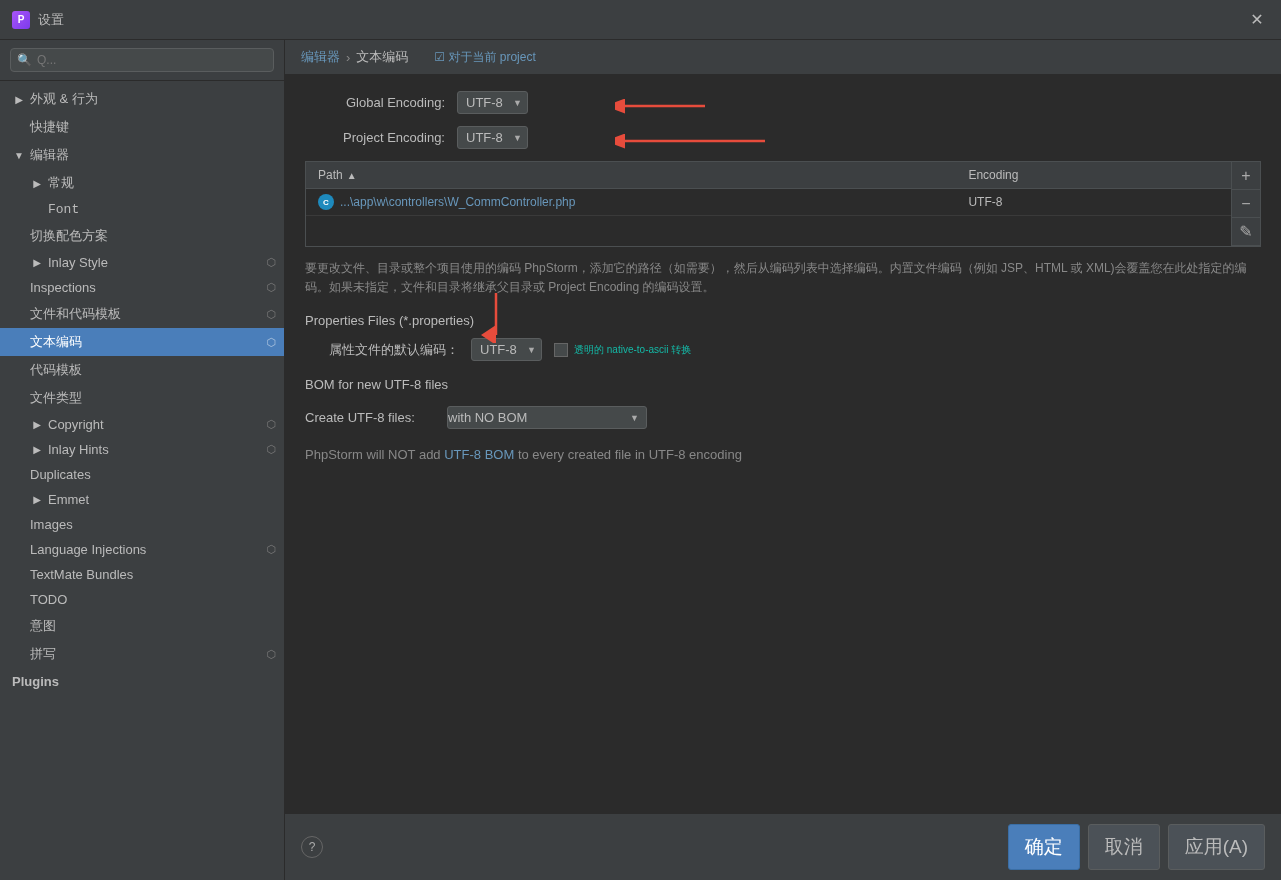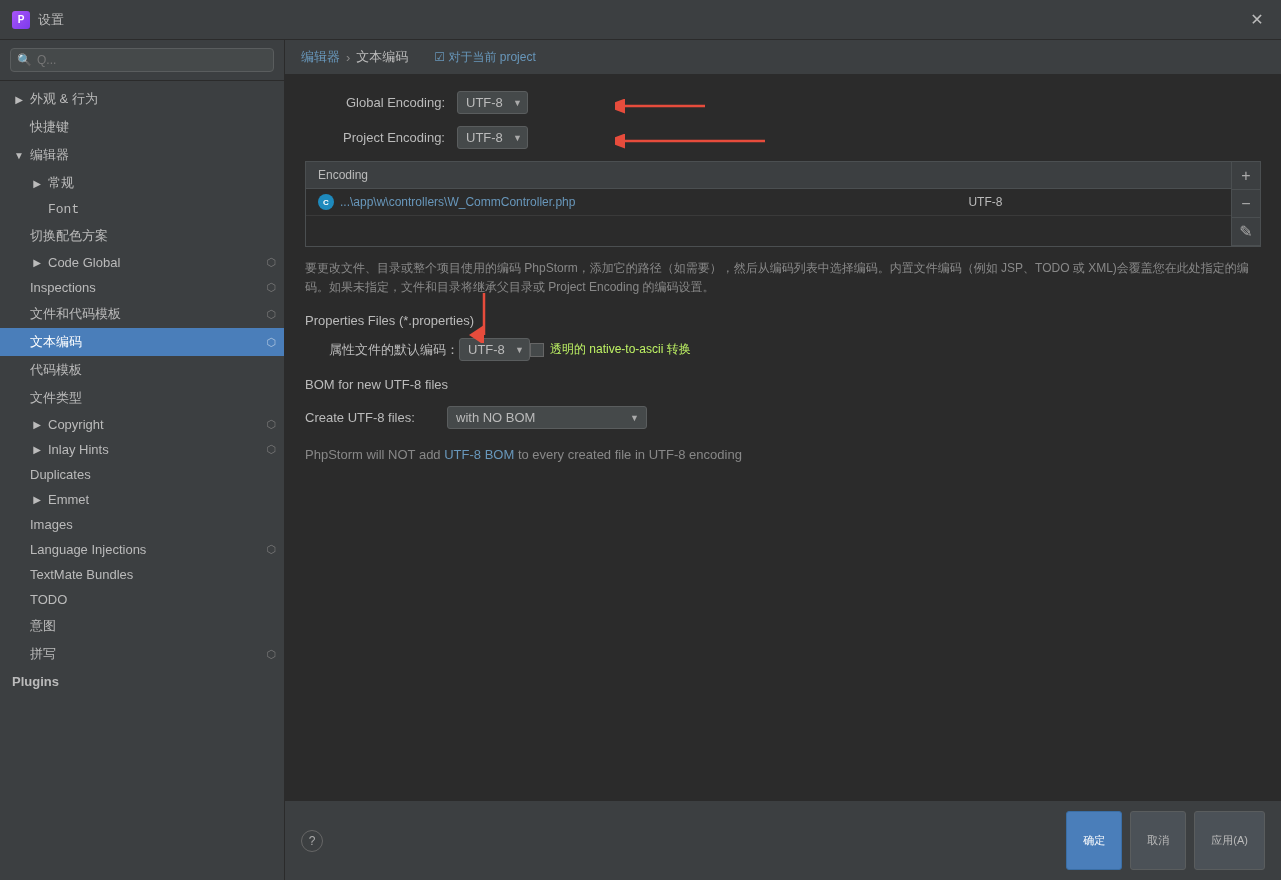--- a/index.html
+++ b/index.html
@@ -283,39 +283,40 @@
     }
     .properties-section { margin-top: 16px; }
     .properties-title {
       color: #bbbbbb;
       font-size: 13px;
       margin-bottom: 10px;
     }
     .properties-row {
       display: flex;
       align-items: center;
+      gap: 12px;
       margin-bottom: 0;
     }
     .properties-label {
       color: #bbbbbb;
       font-size: 13px;
     }
     .checkbox-wrapper {
       display: flex;
       align-items: center;
       gap: 6px;
     }
     .checkbox {
       width: 14px;
       height: 14px;
       border: 1px solid #666;
       background: #45494a;
       cursor: pointer;
     }
-    .checkbox-label { color: #bef264; font-size: 12px; }
+    .checkbox-label { color: #14b8a6; font-size: 10px; }
     .bom-section { margin-top: 16px; }
     .bom-title {
       color: #bbbbbb;
       font-size: 13px;
       margin-bottom: 14px;
     }
     .bom-row {
       display: flex;
       align-items: center;
       gap: 12px;
@@ -324,21 +325,21 @@
     .bom-label { color: #bbbbbb; font-size: 13px; min-width: 130px; }
     .bom-select-wrapper {
       position: relative;
       display: inline-flex;
       align-items: center;
     }
     .bom-select {
       background: #45494a;
       border: 1px solid #5a5d5e;
       color: #bbbbbb;
-      padding: 3px 30px 3px 8px;
+      padding: 3px 30px 3px 0;
       border-radius: 3px;
       font-size: 13px;
       cursor: pointer;
       appearance: none;
       -webkit-appearance: none;
       outline: none;
       min-width: 200px;
     }
     .bom-select-wrapper::after {
       content: '▼';
@@ -371,23 +372,23 @@
       border-radius: 50%;
       border: 1px solid #666;
       color: #aaa;
       display: flex;
       align-items: center;
       justify-content: center;
       font-size: 12px;
       cursor: pointer;
     }
     .footer-btn {
-      padding: 21px 16px;
+      padding: 9px 16px;
       border-radius: 3px;
-      font-size: 11px;
+      font-size: 19px;
       cursor: pointer;
       background: #4b5157;
       border: 1px solid #5a5d5e;
       color: #bbbbbb;
     }
     .footer-btn.primary {
       background: #4a7eba;
       border-color: #3a6ea5;
       color: white;
     }
@@ -439,21 +440,21 @@
         <div class="nav-item nav-item-indent2">
           <span>Font</span>
         </div>
 
         <div class="nav-item nav-item-indent1">
           <span>切换配色方案</span>
         </div>
 
         <div class="nav-item nav-item-indent1">
           <span class="arrow">▶</span>
-          <span>Code Global</span>
+          <span>Inlay Style</span>
           <span class="copy-icon">⬡</span>
         </div>
 
         <div class="nav-item nav-item-indent1">
           <span>Inspections</span>
           <span class="copy-icon">⬡</span>
         </div>
 
         <div class="nav-item nav-item-indent1">
           <span>文件和代码模板</span>
@@ -569,41 +570,45 @@
                 <polygon points="0 0, 8 3, 0 6" fill="#e74c3c"></polygon>
               </marker>
             </defs>
             <line x1="150" y1="15" x2="10" y2="15" stroke="#e74c3c" stroke-width="2.5" marker-end="url(#arrowhead2)"></line>
           </svg>
         </div>
 
         <div class="table-with-controls">
           <div class="table-main">
             <div class="table-header">
+              <div class="table-header-cell path-col">
+                <span>Path</span>
+                <span style="font-size:10px;">▲</span>
+              </div>
               <div class="table-header-cell">
                 <span>Encoding</span>
               </div>
             </div>
             <div class="table-row">
               <div class="table-cell path-col">
                 <span class="file-icon">C</span>
                 <span>...\app\w\controllers\W_CommController.php</span>
               </div>
               <div class="table-cell">UTF-8</div>
             </div>
           </div>
           <div class="table-side-btns">
             <div class="side-btn">+</div>
             <div class="side-btn">−</div>
             <div class="side-btn">✎</div>
           </div>
         </div>
 
         <div class="info-text-section">
-          <p class="info-text">要更改文件、目录或整个项目使用的编码 PhpStorm，添加它的路径（如需要），然后从编码列表中选择编码。内置文件编码（例如 JSP、TODO 或 XML)会覆盖您在此处指定的编码。如果未指定，文件和目录将继承父目录或 Project Encoding 的编码设置。</p>
+          <p class="info-text">要更改文件、目录或整个项目使用的编码 PhpStorm，添加它的路径（如需要），然后从编码列表中选择编码。内置文件编码（例如 JSP、HTML 或 XML)会覆盖您在此处指定的编码。如果未指定，文件和目录将继承父目录或 Project Encoding 的编码设置。</p>
         </div>
 
         <div class="properties-section">
           <div class="properties-title">Properties Files (*.properties)</div>
           <div class="properties-row">
 
             <span class="properties-label" style="margin-left:24px;">属性文件的默认编码：</span>
             <div class="select-wrapper" style="position:relative;">
               <select class="encoding-select">
                 <option>UTF-8</option>

